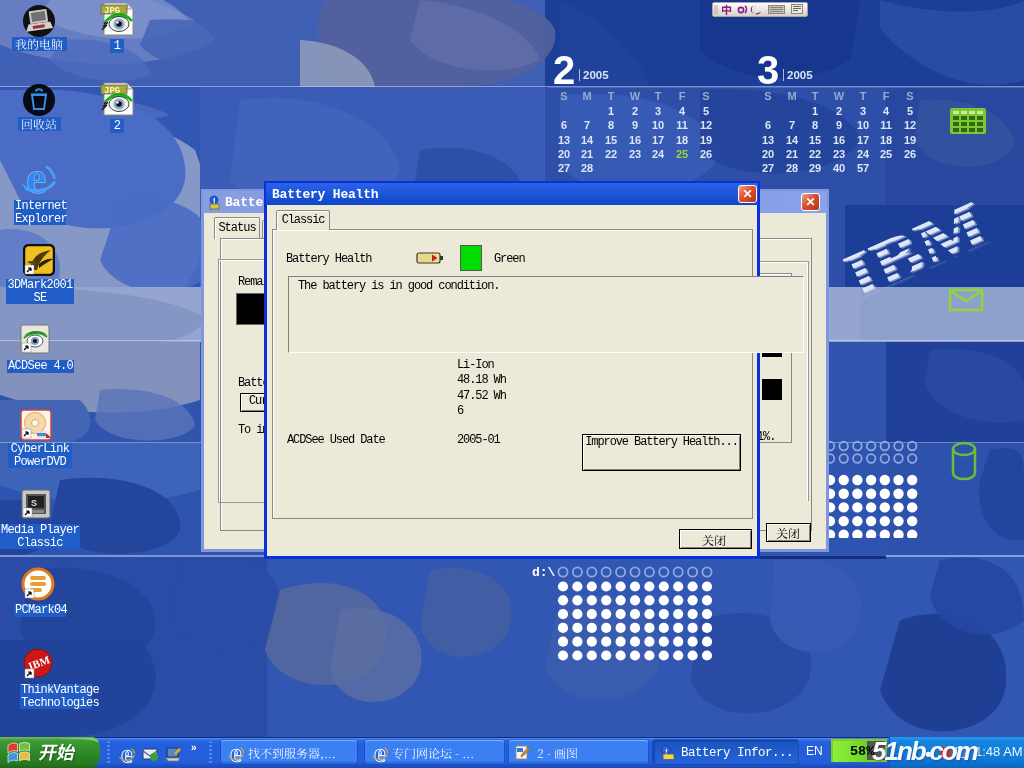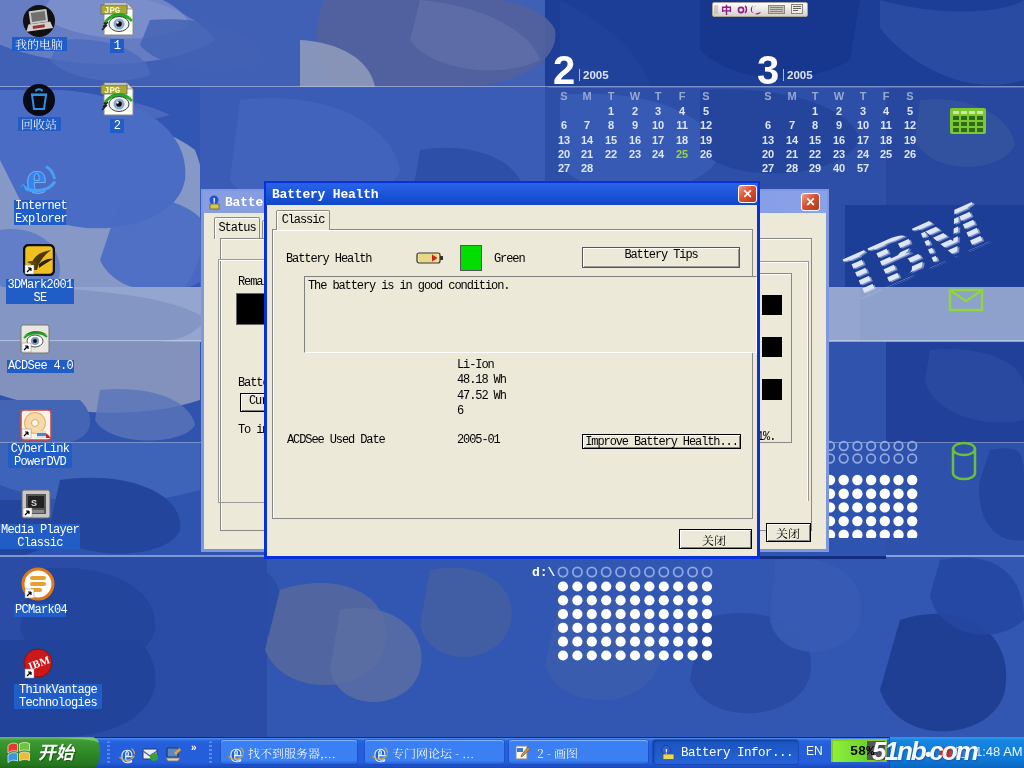--- a/index.html
+++ b/index.html
@@ -504,21 +504,21 @@
 
 <svg class="abs" width="34" height="34" style="left:21;top:647">
 <circle cx="17" cy="16" r="14" fill="#cc1818" stroke="#881010" stroke-width="1"></circle>
 <g transform="rotate(-20 17 16)" fill="#fff" font-family="Liberation Serif" font-weight="bold" font-size="11">
 <text x="7" y="20">IBM</text>
 </g>
 <rect x="4" y="22" width="9" height="9" fill="#fff" stroke="#888" stroke-width="0.5"></rect>
 <path d="M6,29 L10,25 M10,25 L10,28 M10,25 L7,25" stroke="#000" stroke-width="1.2" fill="none"></path>
 </svg>
 
-<div class="lbl" style="left:14px;top:684px;width:88px">ThinkVantage<br>Technologies</div>
+<div class="lbl" style="left:20px;top:684px;width:72px">ThinkVantage<br>Technologies</div>
 
 <div class="abs" style="left:201px;top:189px;width:628px;height:363px;background:#ece9d8;border:3px solid #7e97dd;border-radius:0">
  <div class="abs" style="left:-1px;top:-1px;width:624px;height:22px;background:linear-gradient(90deg,#889ee0,#7e97e6 60%,#8aa2e8);display:flex;align-items:center">
   <svg width="15" height="15" style="margin-left:4px">
         <circle cx="7" cy="5" r="4.5" fill="#2255cc"></circle>
         <text x="4.5" y="9" font-size="9" font-weight="bold" fill="#fff" font-family="Liberation Mono">!</text>
         <rect x="3" y="9" width="9" height="5" fill="#d8c840" stroke="#555" stroke-width="0.7"></rect>
       </svg>
   <span style="color:#fff;font:bold 13px 'Liberation Mono';letter-spacing:-0.2px;margin-left:3px">Battery Information</span>
   <div class="abs" style="right:7px;top:2px;width:19px;height:18px;background:linear-gradient(135deg,#f0a088,#d85030 45%,#b03818);border:1px solid #fff;border-radius:3px;color:#fff;font:bold 12px 'Liberation Sans';text-align:center;line-height:16px">✕</div>
@@ -562,27 +562,26 @@
   <div class="d" style="left:19px;top:47px">Battery Health</div>
 
   <svg class="abs" width="28" height="16" style="left:149px;top:45px">
    <rect x="1" y="3" width="23" height="10" rx="2" fill="#eee49a" stroke="#333" stroke-width="1.2"></rect>
    <path d="M3,5 L21,5 M3,7 L21,7 M3,9 L21,9 M3,11 L21,11" stroke="#d8c86a" stroke-width="0.8"></path>
    <path d="M16,4.5 L21.5,8 L16,11.5 Z" fill="#cc2020"></path>
    <rect x="24" y="6" width="3" height="4" fill="#333"></rect>
   </svg>
   <div class="abs" style="left:193px;top:40px;width:22px;height:26px;background:#00dd00;border:1px solid #555"></div>
   <div class="d" style="left:227px;top:47px">Green</div>
-  <div class="btn" style="left:315px;top:42px;width:158px;height:21px;line-height:19px;border:1px solid #555;box-shadow:inset 1px 1px 0 #fff,inset -1px -1px 0 #999;font:12px 'Liberation Mono';letter-spacing:-1.1px">Battery Tips</div>
-
-  <div class="abs" style="left:37px;top:71px;width:453px;height:77px;background:#ece9d8;border-top:1px solid #808080;border-left:1px solid #808080;border-bottom:1px solid #fff;border-right:1px solid #fff;font:12px 'Liberation Mono';letter-spacing:-1.1px;padding:2px 3px">The battery is in good condition.</div>
+
+  <div class="abs" style="left:21px;top:71px;width:516px;height:77px;background:#ece9d8;border-top:1px solid #808080;border-left:1px solid #808080;border-bottom:1px solid #fff;border-right:1px solid #fff;font:12px 'Liberation Mono';letter-spacing:-1.1px;padding:2px 9px">The battery is in good condition.</div>
   <div class="d" style="left:190px;top:153px;line-height:15.3px">Li-Ion<br>48.18 Wh<br>47.52 Wh<br>6</div>
   <div class="d" style="left:20px;top:228px">ACDSee Used Date</div>
   <div class="d" style="left:190px;top:228px">2005-01</div>
-  <div class="btn" style="left:315px;top:229px;width:159px;height:15px;line-height:19px;font:12px 'Liberation Mono';letter-spacing:-1.1px;white-space:nowrap;overflow:hidden">Improve Battery Health...</div>
+  <div class="btn" style="left:315px;top:229px;width:159px;height:37px;line-height:19px;font:12px 'Liberation Mono';letter-spacing:-1.1px;white-space:nowrap;overflow:hidden">Improve Battery Health...</div>
  </div>
 </div>
 
 <div class="btn" style="left:679px;top:529px;width:73px;height:20px;z-index:6"></div>
 <svg style="position:absolute;left:702px;top:532px;z-index:7;overflow:visible" width="24" height="17">
     <path transform="translate(0,13)" d="M2.9 -10.0 2.8 -9.9C3.4 -9.3 4.2 -8.4 4.4 -7.6C5.3 -7.0 5.9 -9.0 2.9 -10.0ZM10.3 -5.0 9.7 -4.2H6.3C6.3 -4.6 6.3 -4.9 6.3 -5.2V-6.9H10.3C10.5 -6.9 10.6 -7.0 10.7 -7.1C10.2 -7.5 9.6 -8.0 9.6 -8.0L9.0 -7.3H7.0C7.8 -7.9 8.5 -8.8 8.9 -9.4C9.2 -9.4 9.3 -9.5 9.4 -9.6L8.1 -10.0C7.8 -9.2 7.2 -8.1 6.7 -7.3H1.4L1.5 -6.9H5.5V-5.2C5.5 -4.9 5.5 -4.5 5.4 -4.2H0.6L0.7 -3.9H5.4C5.0 -2.1 3.8 -0.6 0.4 0.7L0.5 0.9C4.5 -0.2 5.8 -2.0 6.2 -3.8C7.0 -1.4 8.4 0.1 10.8 0.9C10.9 0.5 11.2 0.2 11.5 0.1L11.6 0.0C9.2 -0.5 7.3 -1.9 6.4 -3.9H11.1C11.2 -3.9 11.4 -3.9 11.4 -4.1C11.0 -4.5 10.3 -5.0 10.3 -5.0Z M14.1 -10.1 14.0 -10.0C14.4 -9.6 15.0 -8.9 15.2 -8.3C16.0 -7.8 16.6 -9.4 14.1 -10.1ZM14.4 -8.4 13.2 -8.5V0.9H13.3C13.6 0.9 13.9 0.8 13.9 0.6V-8.0C14.2 -8.1 14.3 -8.2 14.4 -8.4ZM22.0 -9.1H16.6L16.8 -8.8H22.1V-0.3C22.1 -0.1 22.0 -0.0 21.8 -0.0C21.5 -0.0 20.1 -0.2 20.1 -0.2V0.0C20.7 0.1 21.0 0.2 21.2 0.3C21.4 0.5 21.5 0.7 21.5 0.9C22.7 0.8 22.8 0.4 22.8 -0.2V-8.6C23.1 -8.7 23.3 -8.8 23.4 -8.9L22.4 -9.6ZM20.5 -6.8 20.0 -6.0H19.3V-7.7C19.6 -7.8 19.7 -7.9 19.7 -8.0L18.5 -8.2V-6.0H14.8L14.9 -5.7H18.1C17.4 -4.0 16.1 -2.3 14.5 -1.1L14.7 -0.9C16.3 -1.9 17.7 -3.3 18.5 -4.8V-1.1C18.5 -0.9 18.5 -0.9 18.2 -0.9C18.0 -0.9 16.6 -1.0 16.6 -1.0V-0.8C17.2 -0.7 17.5 -0.6 17.7 -0.5C17.9 -0.4 18.0 -0.2 18.0 0.0C19.2 -0.1 19.3 -0.5 19.3 -1.1V-5.7H21.1C21.3 -5.7 21.4 -5.8 21.5 -5.9C21.1 -6.3 20.5 -6.8 20.5 -6.8Z" fill="#000"></path>
   </svg>
 
 <div class="abs" style="left:0;top:737px;width:1024px;height:31px;background:linear-gradient(#2456c8 0%,#4a8af2 4%,#2a66e0 12%,#245edb 25%,#245edb 82%,#1c50c4 93%,#1a49b8 100%);z-index:10">
 <div class="abs" style="left:0;top:0;width:1024px;height:1px;background:#0c2c88"></div>

